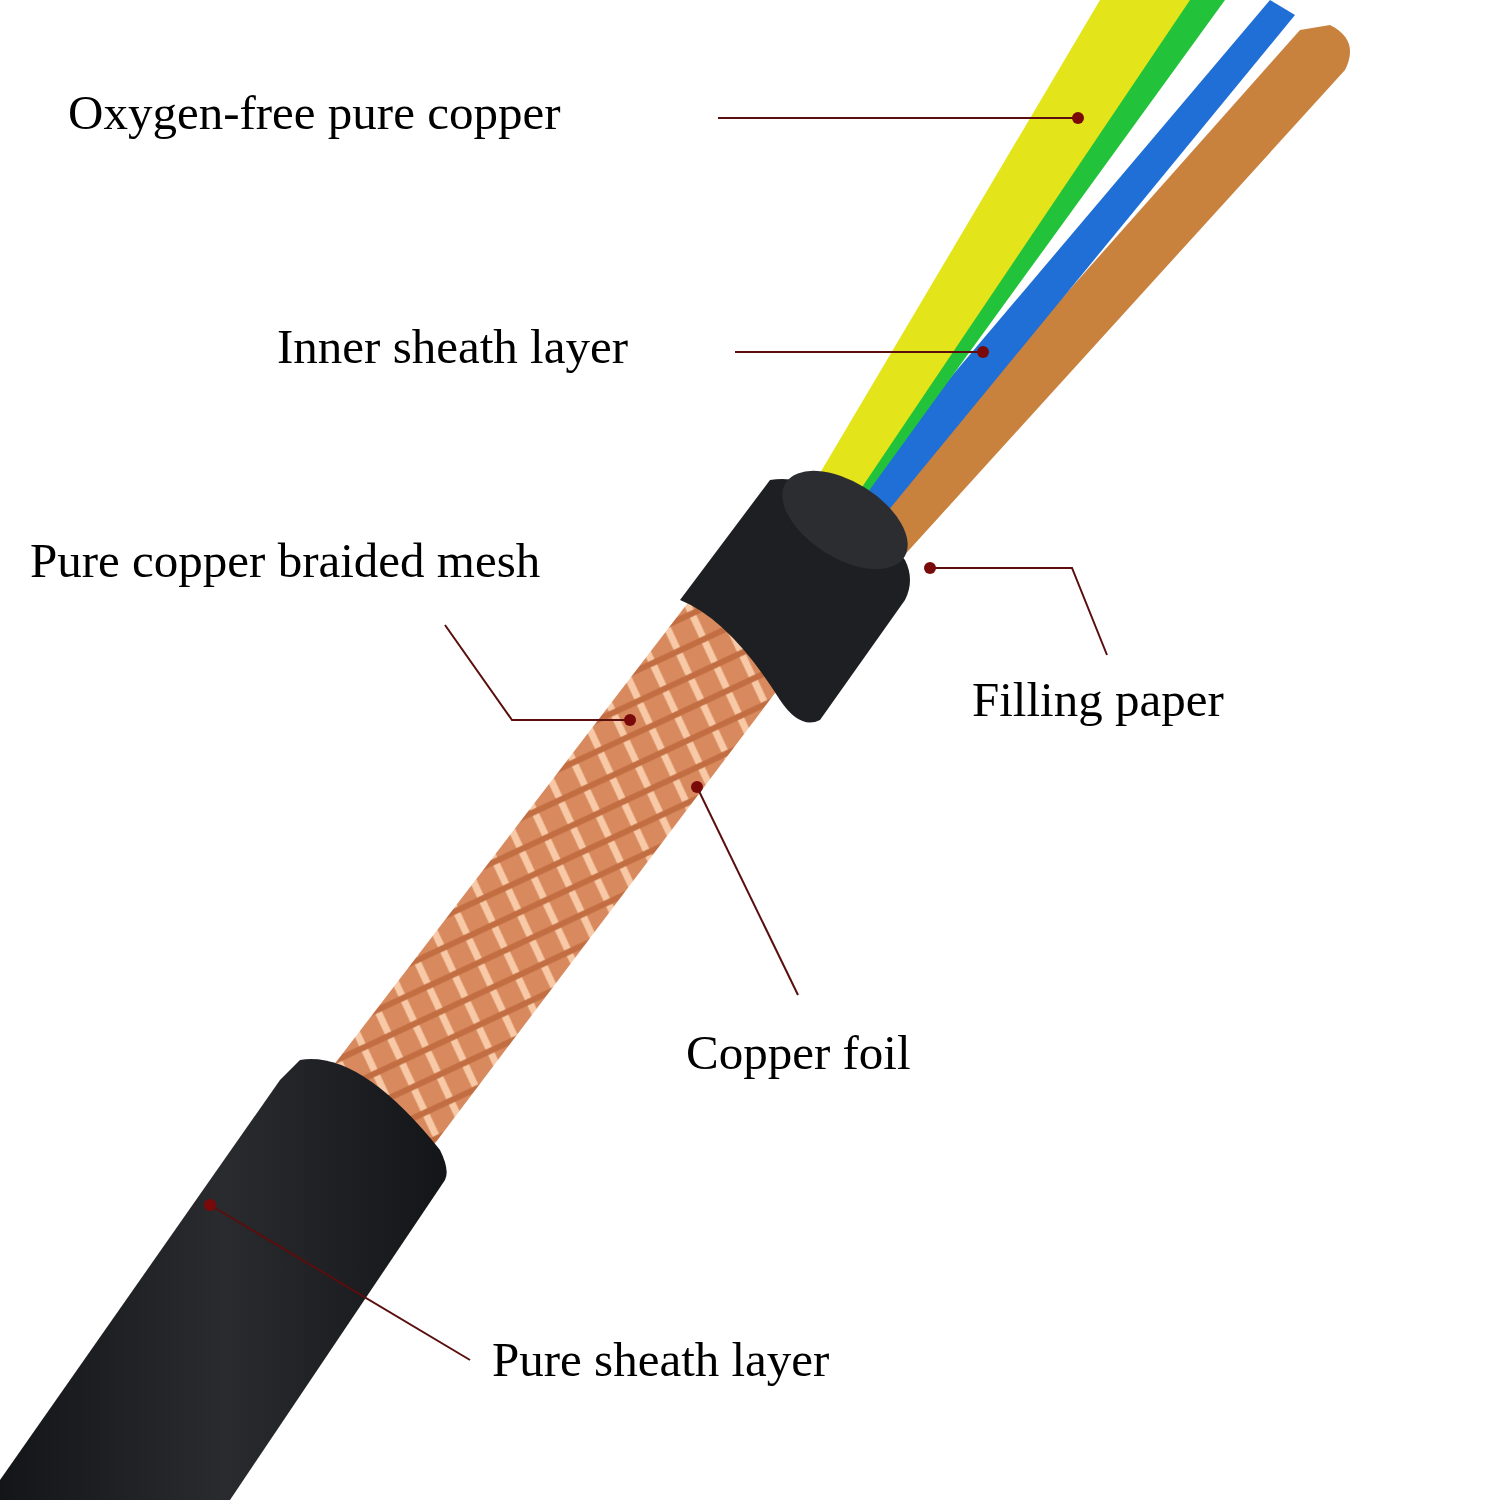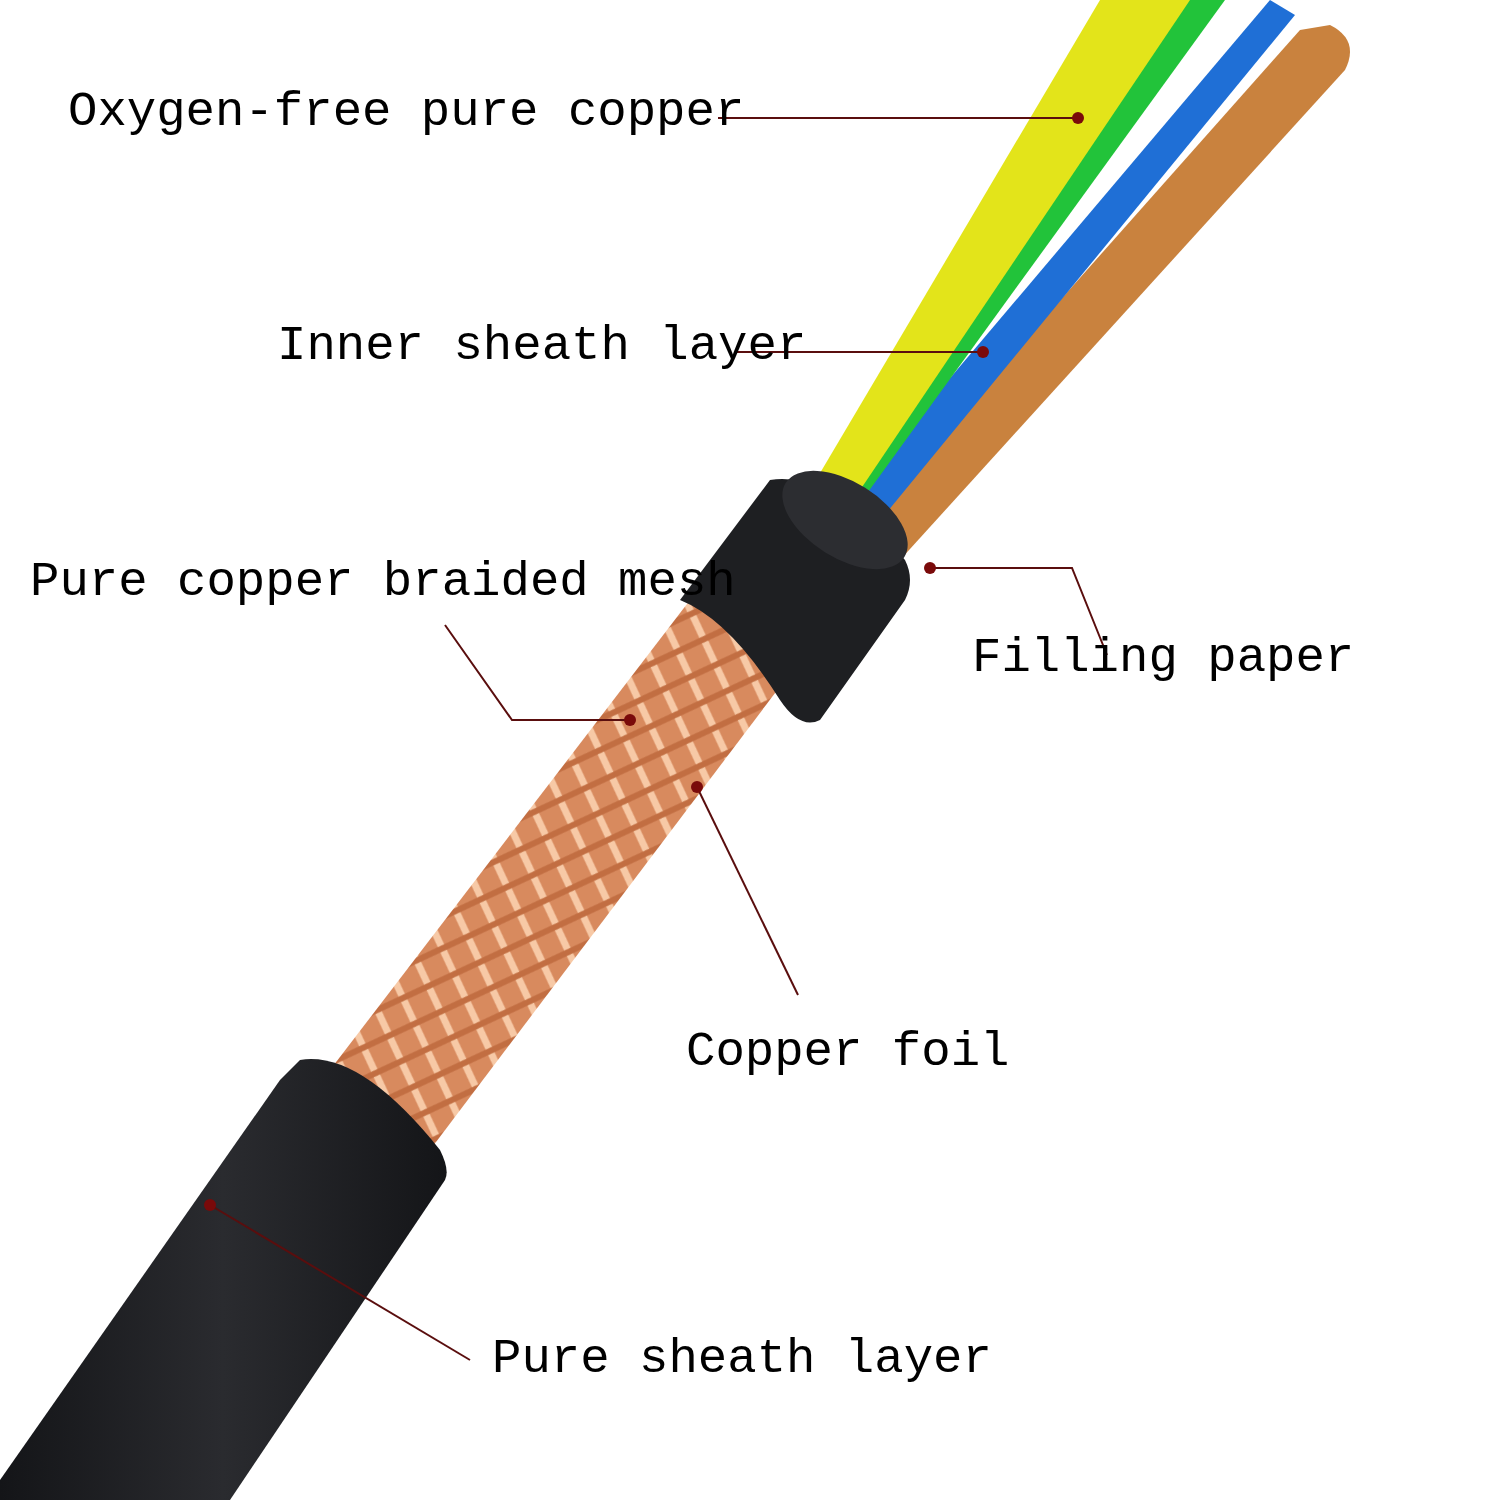--- a/index.html
+++ b/index.html
@@ -1,20 +1,20 @@
 <!DOCTYPE html>
 <html><head>
   <meta charset="utf-8">
   <style>
     html, body { margin: 0; padding: 0; background: #ffffff; }
     body { width: 1500px; height: 1500px; position: relative; overflow: hidden; }
     #diagram { position: absolute; left: 0; top: 0; width: 1500px; height: 1500px; }
     .label {
       position: absolute;
-      font-family: Liberation Mono, monospace;
+      font-family: Liberation Serif, serif;
       font-size: 49px;
       color: #000;
       white-space: nowrap;
       line-height: 1;
     }
   </style>
 </head>
 <body>
 
 <svg id="diagram" viewBox="0 0 1500 1500" xmlns="http://www.w3.org/2000/svg">
@@ -58,16 +58,16 @@
     <circle cx="983" cy="352" r="6"></circle>
     <circle cx="630" cy="720" r="6"></circle>
     <circle cx="930" cy="568" r="6"></circle>
     <circle cx="697" cy="787" r="6"></circle>
     <circle cx="210" cy="1205" r="6"></circle>
   </g>
 </svg>
 
 <div class="label" style="left:68px; top:88px;">Oxygen-free pure copper</div>
 <div class="label" style="left:252px; top:322px;margin-left:25px;">Inner sheath layer</div>
-<div class="label" style="left:30px; top:558px;">Pure copper braided mesh</div>
-<div class="label" style="left:972px; top:634px;">Filling paper</div>
+<div class="label" style="left:30px; top:536px;">Pure copper braided mesh</div>
+<div class="label" style="left:972px; top:675px;">Filling paper</div>
 <div class="label" style="left:686px; top:1028px;">Copper foil</div>
 <div class="label" style="left:492px; top:1335px;">Pure sheath layer</div>
 
 </body></html>

